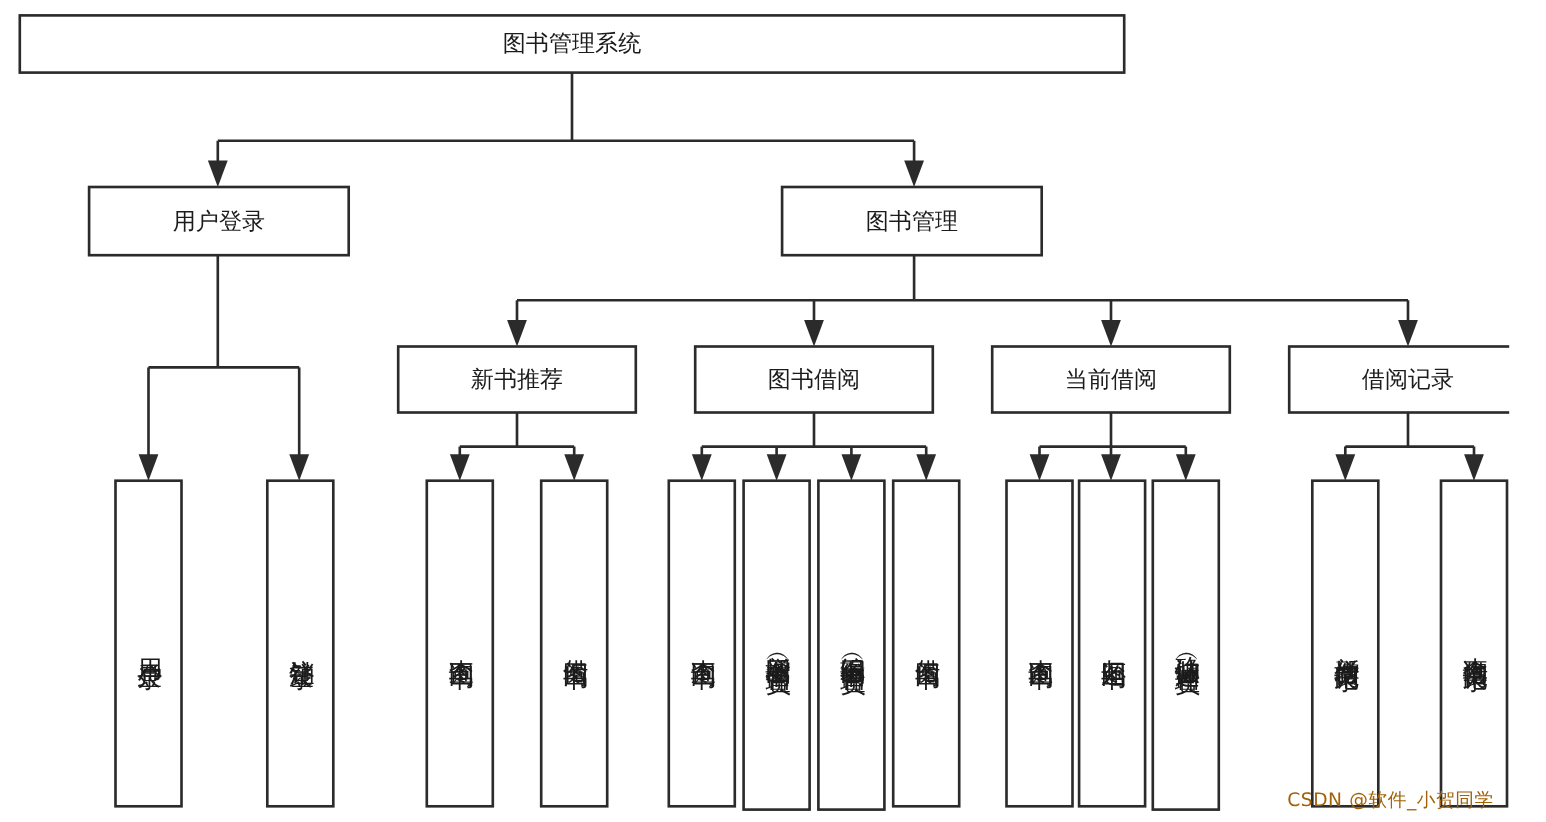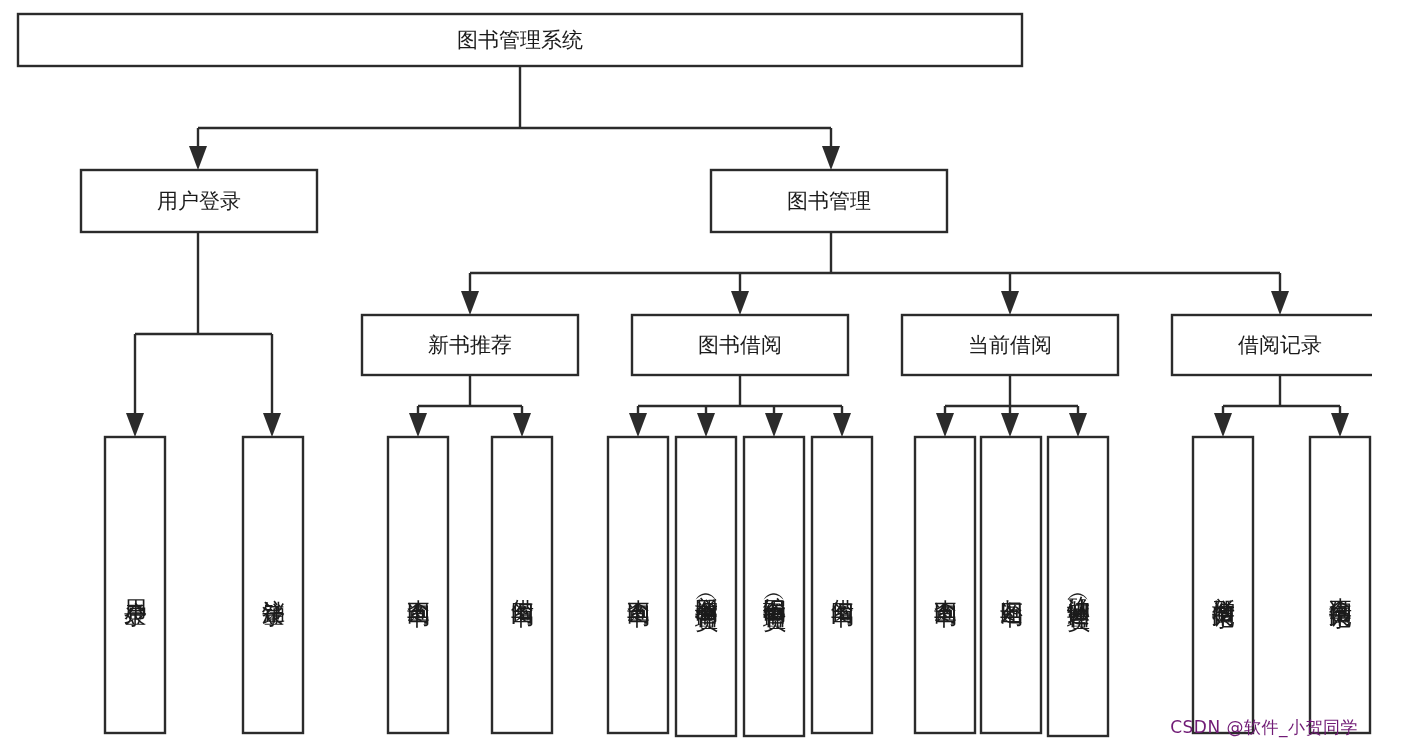--- a/index.html
+++ b/index.html
@@ -46,21 +46,21 @@
     font-size: 21px;
     text-anchor: middle;
     dominant-baseline: middle;
   }
   .watermark {
     position: absolute;
     right: 14px;
     bottom: 8px;
     font-family: "DejaVu Sans", "Liberation Sans", sans-serif;
     font-size: 17px;
-    color: #701a75;
+    color: #a16207;
     letter-spacing: 0.5px;
     white-space: nowrap;
     user-select: none;
   }
 </style>
 </head>
 <body>
 
 <div id="diagram-root">
 

